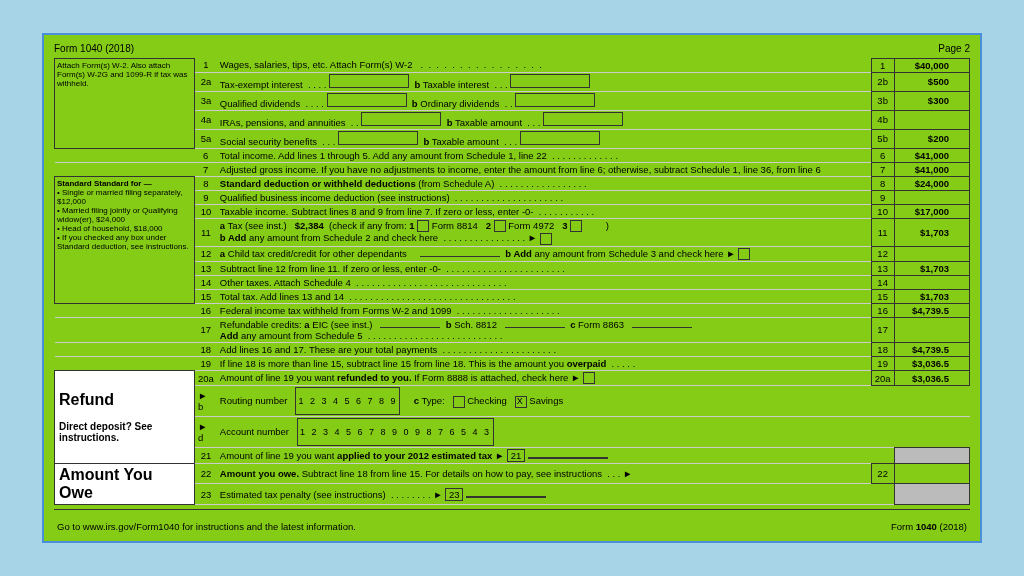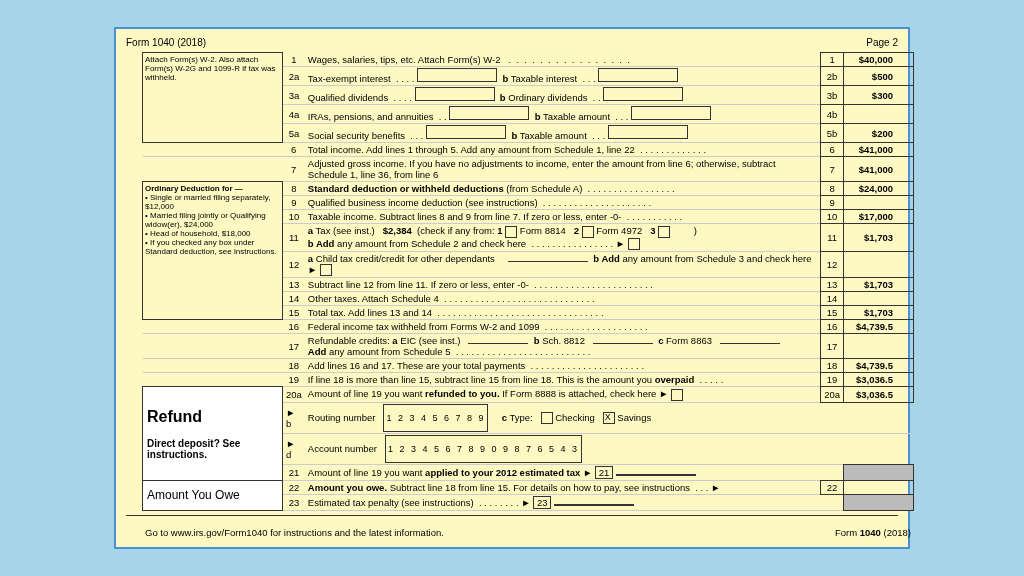--- a/index.html
+++ b/index.html
@@ -6,36 +6,35 @@
     body {
       background: #a8d4e8;
       display: flex;
       justify-content: center;
       align-items: center;
       min-height: 100vh;
       font-family: Arial, sans-serif;
       font-size: 10px;
     }
     .form-container {
-      background: #fef9c3;
+      background: #84cc16;
       border: 2px solid #4a90d9;
-      width: 796px;
+      width: 940px;
       padding: 8px 10px;
     }
     .form-header {
       display: flex;
       justify-content: space-between;
       margin-bottom: 4px;
       font-size: 10px;
     }
     table {
       width: 100%;
       border-collapse: collapse;
       font-size: 9.5px;
-      margin-left: 16px;
     }
     td, th {
       padding: 1px 3px;
       vertical-align: middle;
     }
     .border-cell {
       border: 1px solid #333;
     }
     .line-num {
       text-align: center;
@@ -100,22 +99,22 @@
       font-weight: bold;
       font-size: 11px;
       padding: 2px 4px;
       vertical-align: middle;
     }
     .refund-label {
       font-size: 16px;
       font-weight: bold;
     }
     .amount-you-owe {
-      font-size: 12px;
-      font-weight: normal;
+      font-size: 16px;
+      font-weight: bold;
     }
     .routing-box {
       display: inline-block;
       border: 1px solid #333;
       padding: 8px 2px;
       font-size: 9px;
       letter-spacing: 2px;
     }
     .footer {
       font-size: 9px;
@@ -207,21 +206,21 @@
     <tr class="row-line">
       <td></td>
       <td class="line-num">7</td>
       <td class="main-desc">Adjusted gross income. If you have no adjustments to income, enter the amount from line 6; otherwise, subtract Schedule 1, line 36, from line 6</td>
       <td class="line-num border-cell">7</td>
       <td class="amount-cell">$41,000</td>
     </tr>
 
     <tr class="row-line">
       <td class="label-col" rowspan="8" style="font-size:8px; vertical-align:top; padding:2px;">
-        <strong>Ordinary Deduction for —</strong><br>
+        <strong>Standard Standard for —</strong><br>
         <span>• Single or married filing separately, $12,000</span><br>
         <span>• Married filing jointly or Qualifying widow(er), $24,000</span><br>
         <span>• Head of household, $18,000</span><br>
         <span>• If you checked any box under Standard deduction, see instructions.</span>
       </td>
       <td class="line-num">8</td>
       <td class="main-desc"><strong>Standard deduction or withheld deductions</strong> (from Schedule A) &nbsp;.&nbsp;.&nbsp;.&nbsp;.&nbsp;.&nbsp;.&nbsp;.&nbsp;.&nbsp;.&nbsp;.&nbsp;.&nbsp;.&nbsp;.&nbsp;.&nbsp;.&nbsp;.&nbsp;.</td>
       <td class="line-num border-cell">8</td>
       <td class="amount-cell">$24,000</td>
     </tr>

